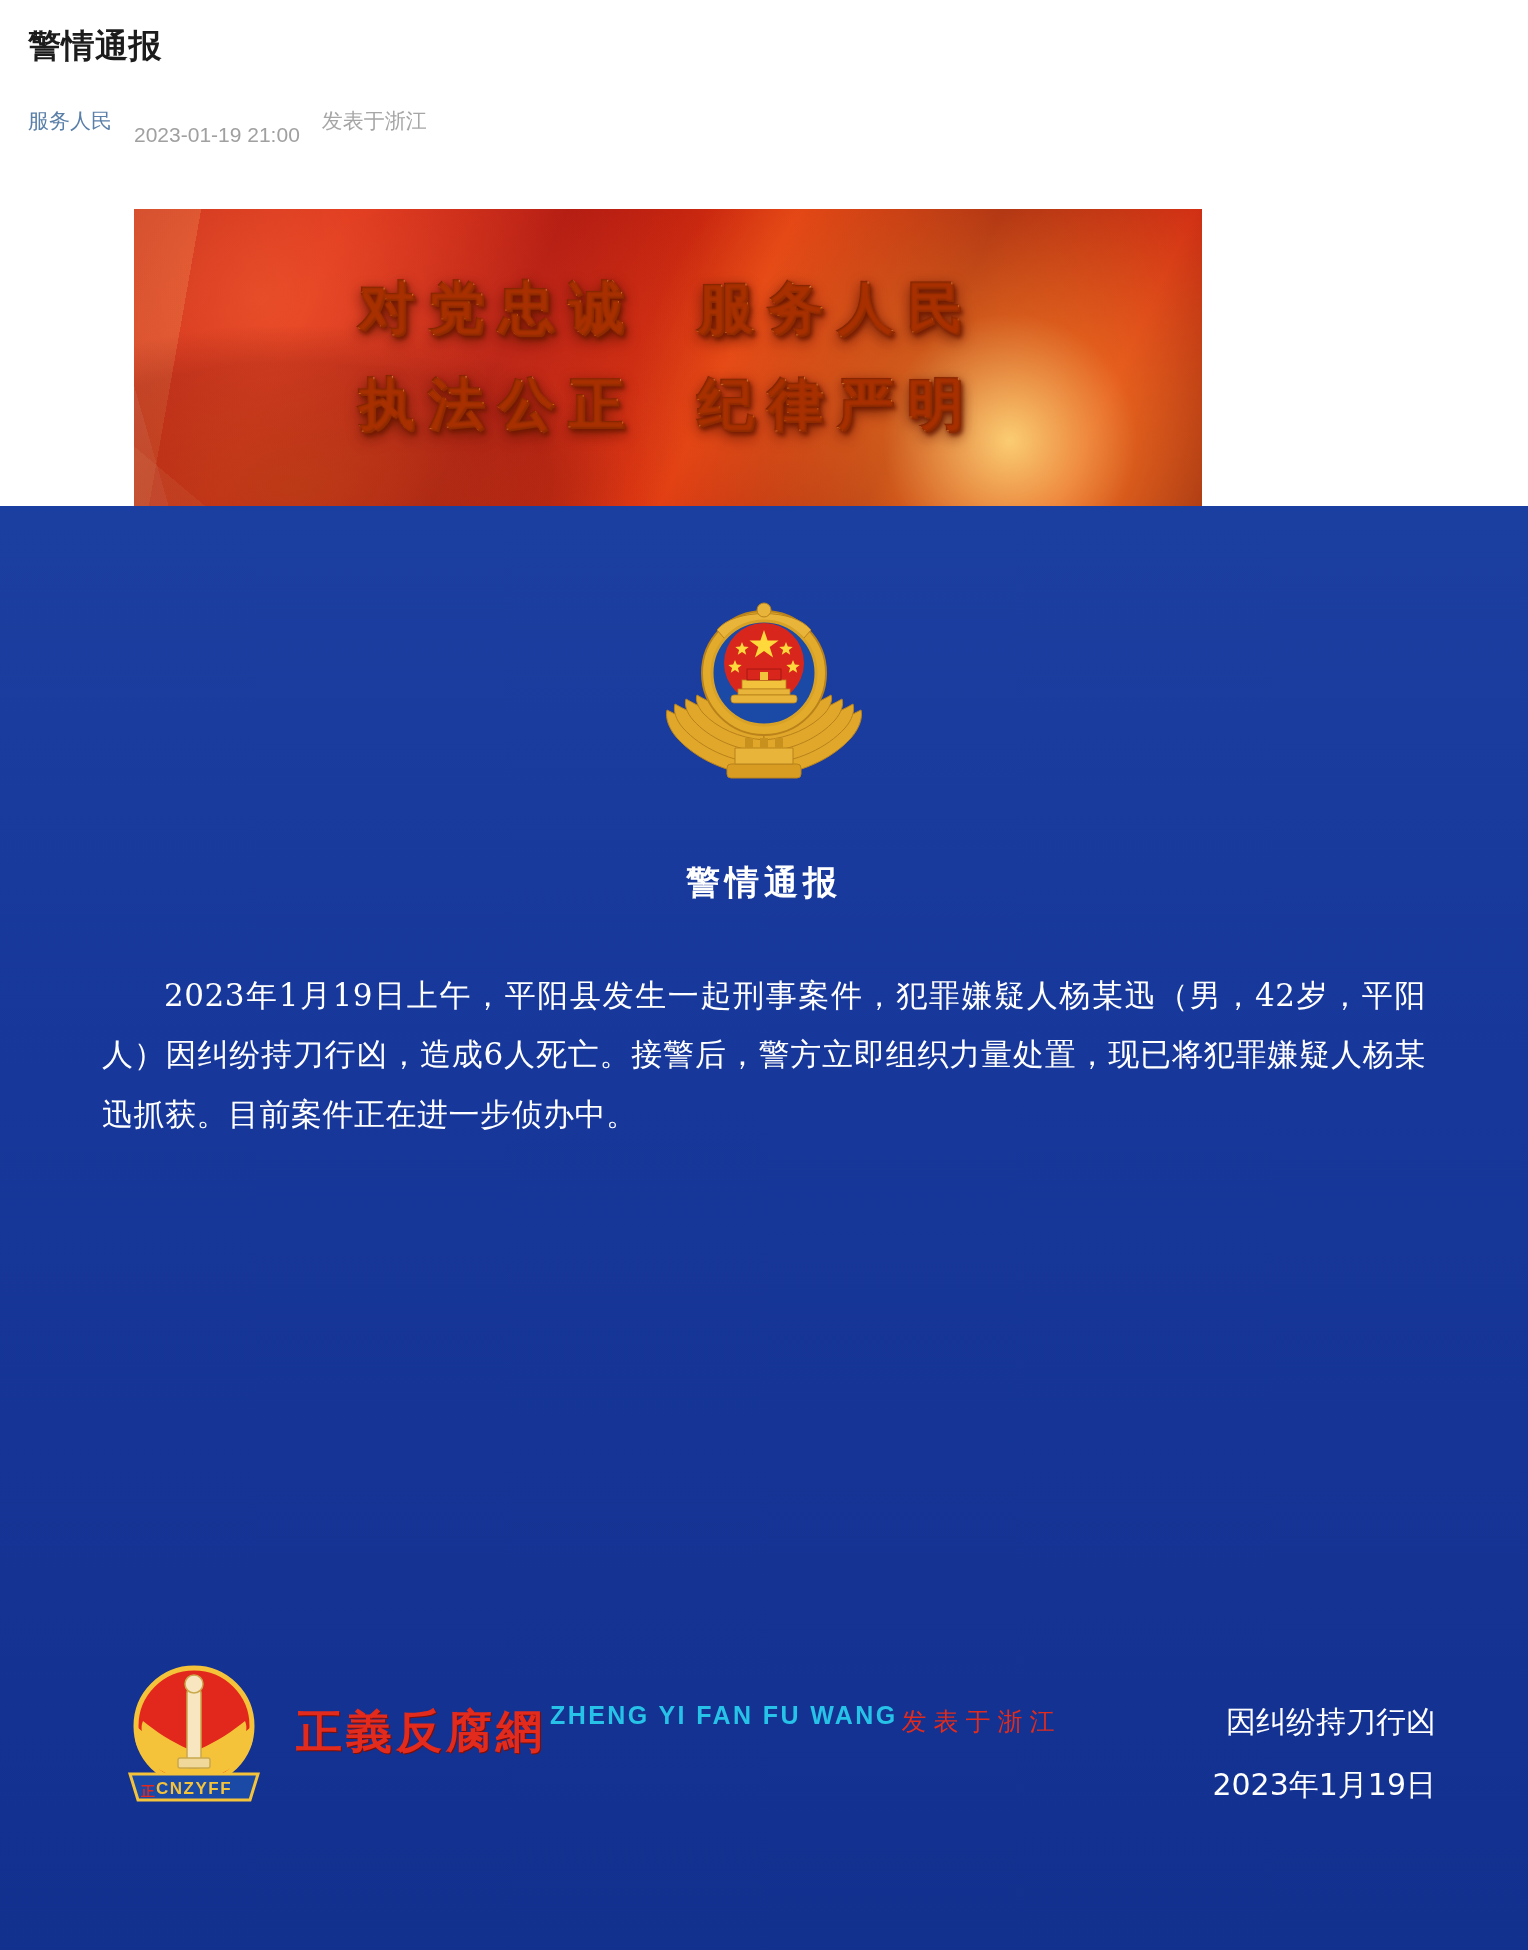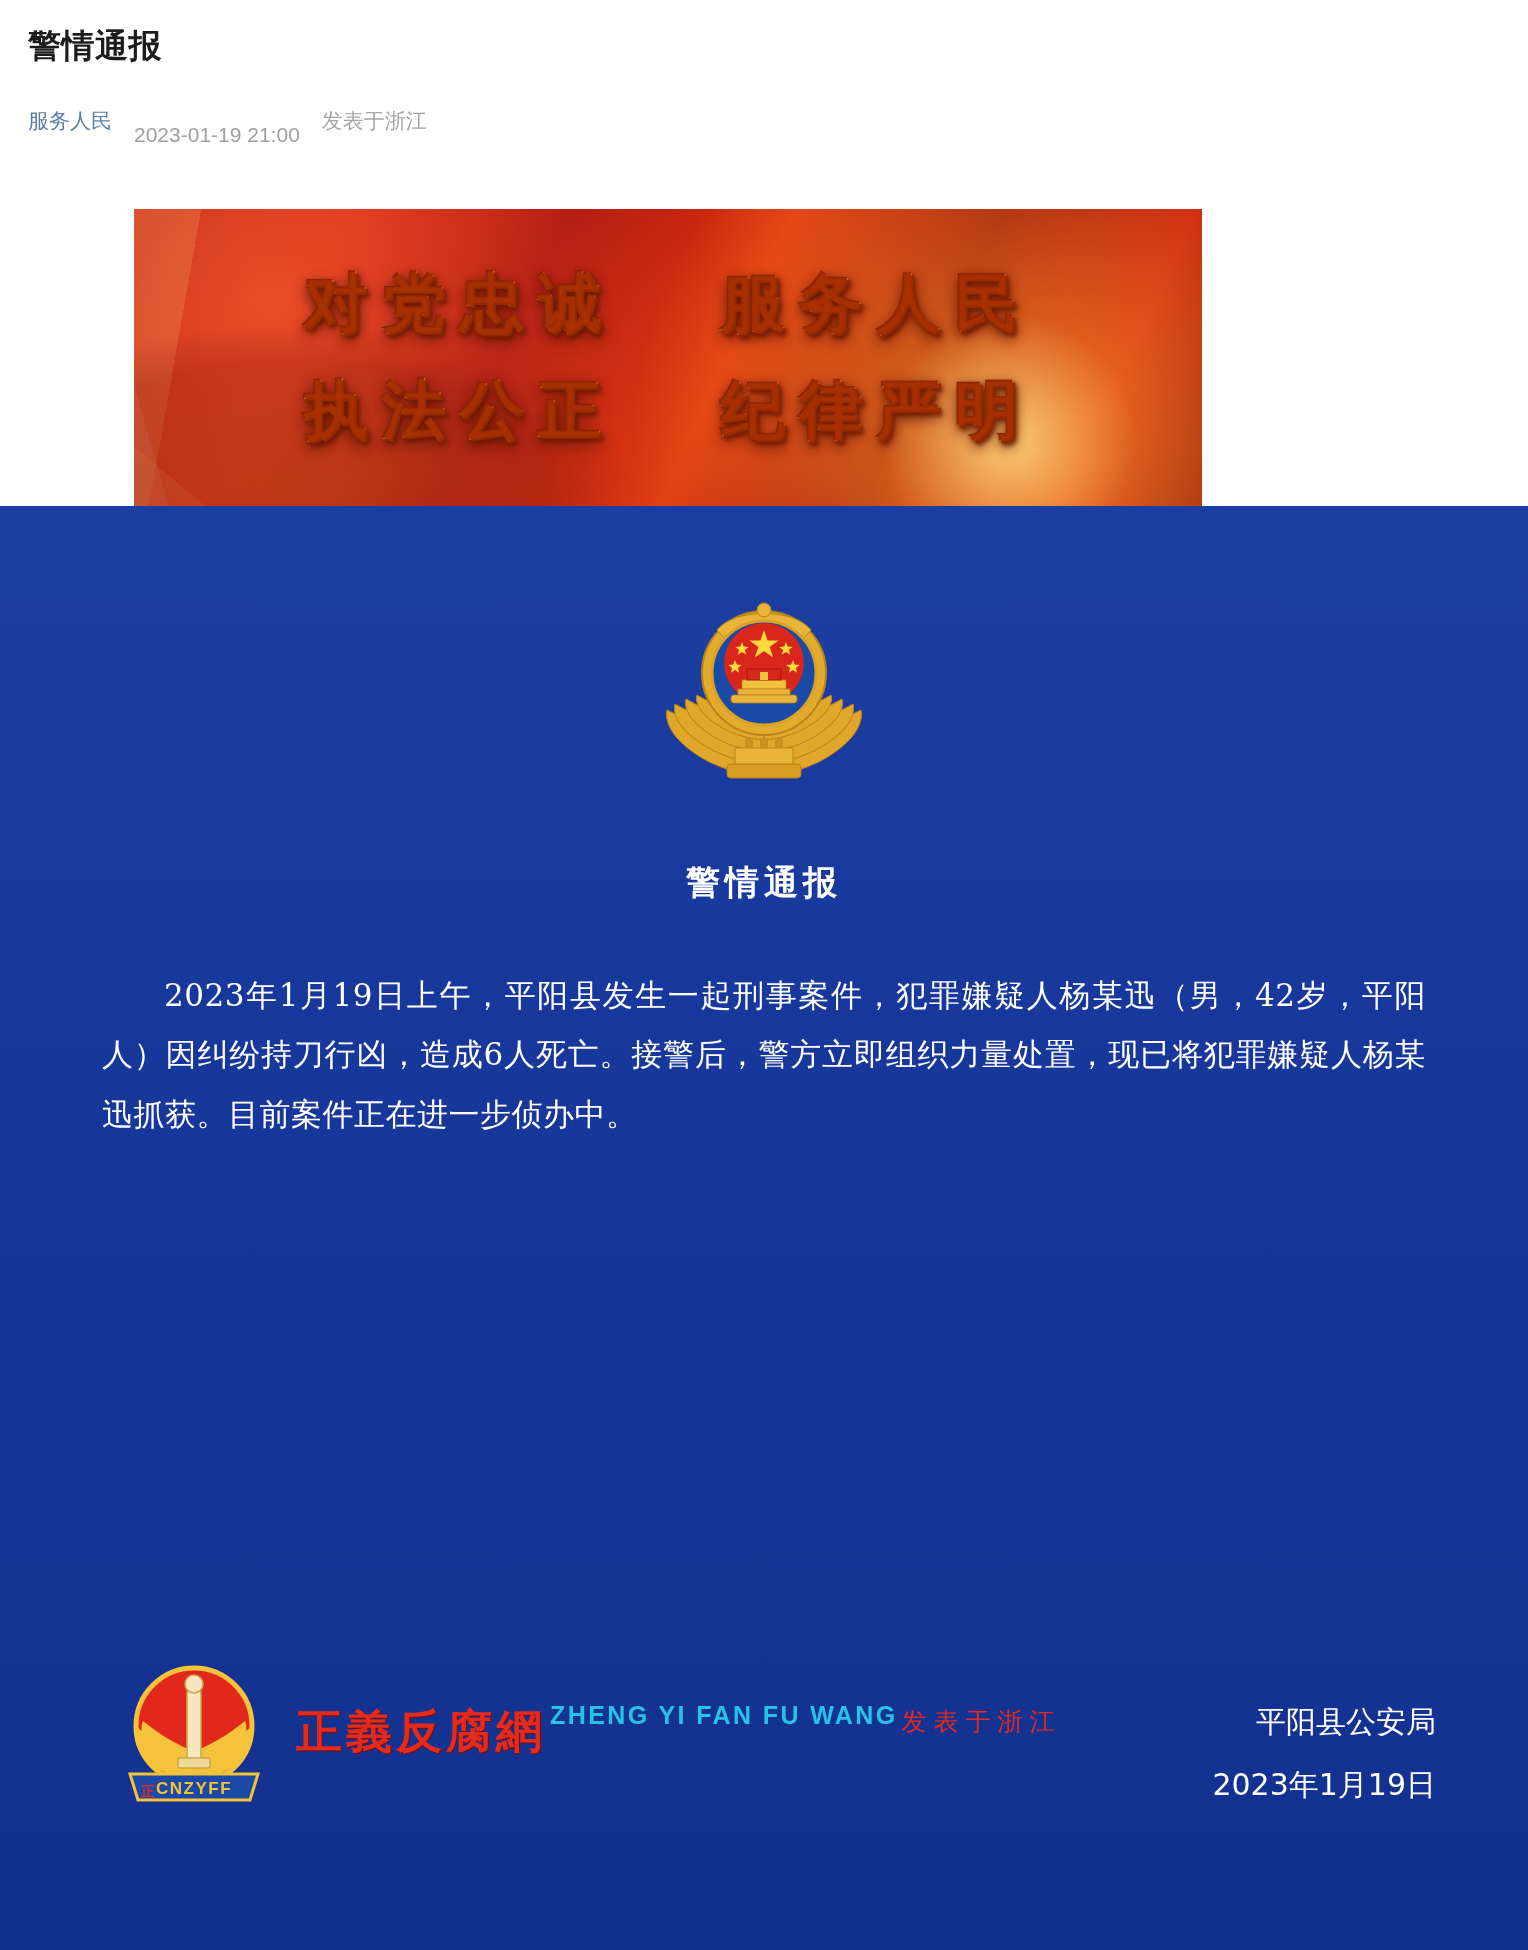--- a/index.html
+++ b/index.html
@@ -85,23 +85,23 @@
     left: -6%;
     bottom: -30%;
     width: 52%;
     height: 90%;
     background: radial-gradient(ellipse at 40% 60%, rgba(180,60,20,0.75) 0%, rgba(120,20,10,0.25) 55%, rgba(0,0,0,0) 72%);
     pointer-events: none;
   }
   .banner-line {
     position: relative;
     z-index: 3;
-    font-family: Liberation Mono, monospace;
+    font-family: Liberation Sans, sans-serif;
     font-weight: 700;
-    font-size: 64px;
+    font-size: 56px;
     letter-spacing: 14px;
     color: #ffd23a;
     text-shadow:
       0 0 2px #a83000,
       2px 2px 0 #8d2a00,
       -1px -1px 0 #7c2400,
       0 4px 14px rgba(90,20,0,0.75);
     background: linear-gradient(#fff3b0 6%, #ffd23a 38%, #f6a11a 66%, #ffe07a 92%);
     -webkit-background-clip: text;
     background-clip: text;
@@ -323,20 +323,20 @@
           </svg>
         </div>
         <div class="wm-text">
           <div class="wm-cn">正義反腐網</div>
           <div class="wm-py">ZHENG YI FAN FU WANG</div>
           <div class="wm-slogan">发表于浙江</div>
         </div>
       </div>
 
       <div class="signature">
-        <div>平阳县公安局</div>
+        <div>因纠纷持刀行凶</div>
         <div>2023年1月19日</div>
       </div>
 
     </div>
 
   </div>
 </div>
 
 </body></html>

